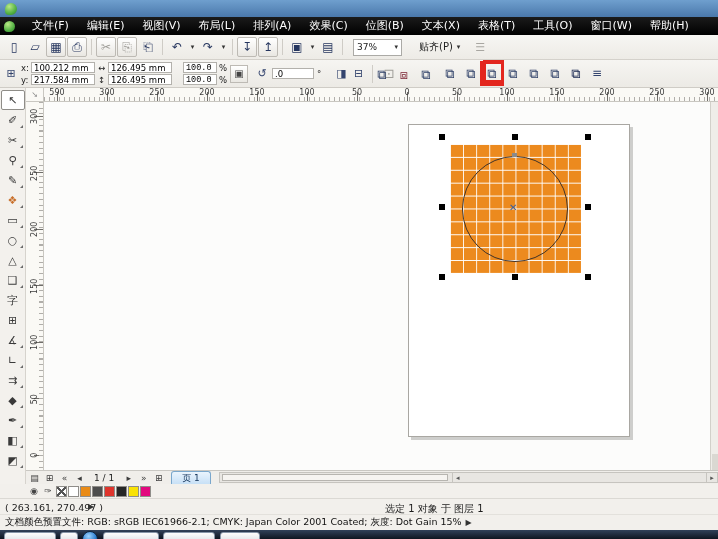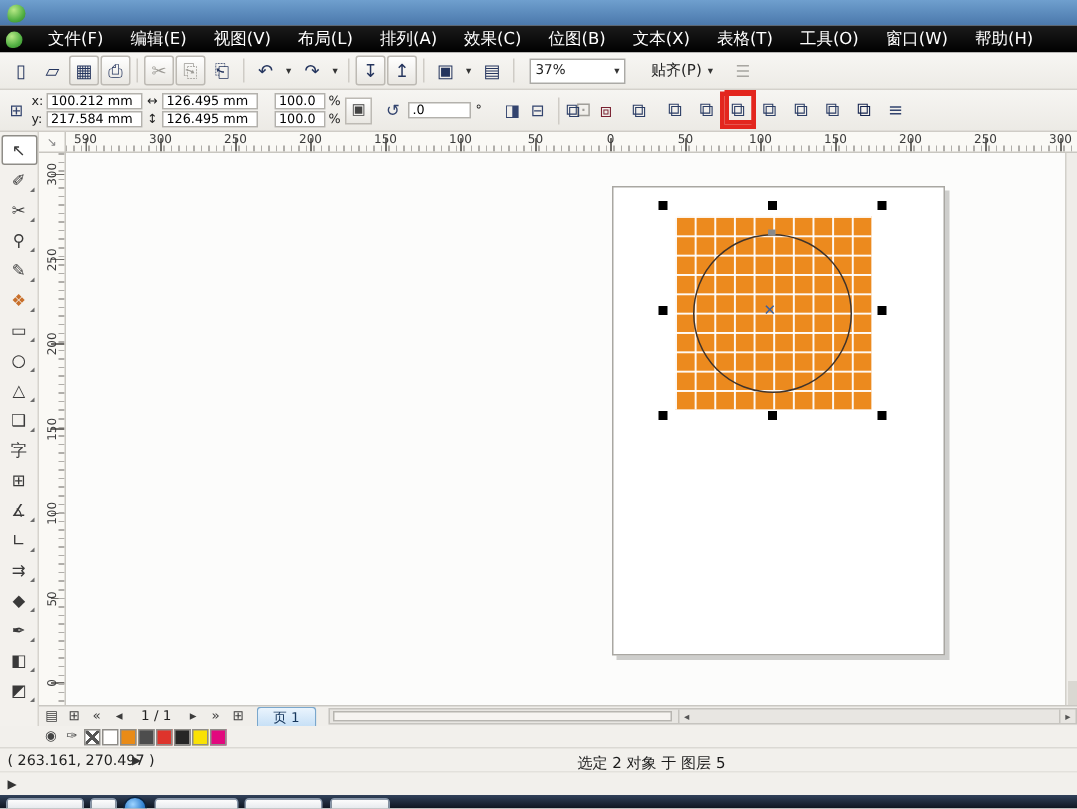--- a/index.html
+++ b/index.html
@@ -24,36 +24,36 @@
   .stdbar { position:absolute; left:0; top:35px; width:718px; height:25px;
     background:linear-gradient(#f7f6f3,#edebe6); border-bottom:1px solid #d4d1cb;
     display:flex; align-items:center; gap:1px; padding:0 4px; }
   .tbtn { width:20px; height:20px; display:flex; align-items:center; justify-content:center;
     font-size:12px; color:#25355e; }
   .tbtn .g { pointer-events:none; }
   .tbtn.boxed { border:1px solid #bdbab4; border-radius:2px; background:linear-gradient(#fff,#e9e7e2); }
   .tbtn.grey { color:#9d9b96; }
   .tbtn.caret { width:9px; font-size:7px; color:#333; }
   .tbtn.sep { width:7px; background:linear-gradient(#cfccc6,#cfccc6) center/1px 16px no-repeat; border:none; }
-  .combo { margin-left:6px; width:64px; height:17px; background:#fff; border:1px solid #abaaa6;
+  .combo { margin-left:6px; width:49px; height:17px; background:#fff; border:1px solid #abaaa6;
     display:flex; align-items:center; justify-content:space-between; padding:0 3px; font-size:9px; }
   .combo .caret, .snap .caret { font-size:7px; color:#333; }
   .snap { margin-left:12px; display:flex; align-items:center; gap:4px; font-size:10px; padding:0 4px; height:19px;text-align:center; }
   .opt-icon { margin-left:10px; color:#aFAaa5; color:#a8a6a1; font-size:11px; }
 
   
   .propbar { position:absolute; left:0; top:60px; width:718px; height:28px;
     background:linear-gradient(#f6f5f2,#eceae5); border-bottom:1px solid #cfccc6;
     display:flex; align-items:center; gap:3px; padding:0 4px; font-size:8.5px; }
   .pb-icon { width:14px; text-align:center; font-size:11px; color:#33446e; }
   .stack { display:flex; flex-direction:column; gap:1px; }
   .frow { display:flex; align-items:center; gap:2px; }
   .frow .lbl { width:8px; color:#222; }
   .pin { height:11px; border:1px solid #b3b1ac; background:#fff; font-size:8.5px; font-family:"DejaVu Sans",sans-serif; padding:0 2px; }
-  .w64 { width:64px; } .w34 { width:34px; } .w42 { width:42px; }
+  .w64 { width:64px; } .w34 { width:34px;font-family:Liberation Mono, monospace; } .w42 { width:42px; }
   .pct { width:8px; } .deg { width:8px; }
   .lockbtn { width:18px; height:18px; border:1px solid #bdbab4; background:linear-gradient(#fff,#e9e7e2);
     display:flex; align-items:center; justify-content:center; font-size:10px; color:#444; }
   .mirrors { display:flex; gap:2px; }
   .mbtn { width:15px; height:16px; display:flex; align-items:center; justify-content:center; font-size:11px; color:#33446e; }
   .psep { width:1px; height:18px; background:#cfccc6; margin:0 3px; }
   .group-abs { position:absolute; left:372px; top:4px; display:flex; gap:2px; }
   .shape-abs { position:absolute; left:440px; top:3px; display:flex; gap:1px; }
   .sbtn { width:20px; height:21px; display:flex; align-items:center; justify-content:center; font-size:13px; color:#2c3e66; }
   .sbtn.dark { color:#13224d; }
@@ -457,23 +457,24 @@
       <div class="swatch" style="--sw: #DE342C;"></div>
       <div class="swatch" style="--sw: #262626;"></div>
       <div class="swatch" style="--sw: #F9E204;"></div>
       <div class="swatch" style="--sw: #E2087E;"></div>
     </div>
 </div>
 
 <div class="status1">
   <span class="coords">( 263.161, 270.497 )</span>
   <span class="coords-arrow">▶</span>
-  <span class="selection-info">选定 2 对象 于 图层 5</span>
+  <span class="selection-info">选定 1 对象 于 图层 1</span>
 </div>
 <div class="status2">
+  <span>文档颜色预置文件: RGB: sRGB IEC61966-2.1; CMYK: Japan Color 2001 Coated; 灰度: Dot Gain 15%</span>
   <span class="arr">▶</span>
 </div>
 
 <div class="taskbar">
   <div class="task-btn tb1"></div>
   <div class="task-btn tb2"></div>
   <div class="start-orb"></div>
   <div class="task-btn tb3"></div>
   <div class="task-btn tb4"></div>
   <div class="task-btn tb5"></div>

